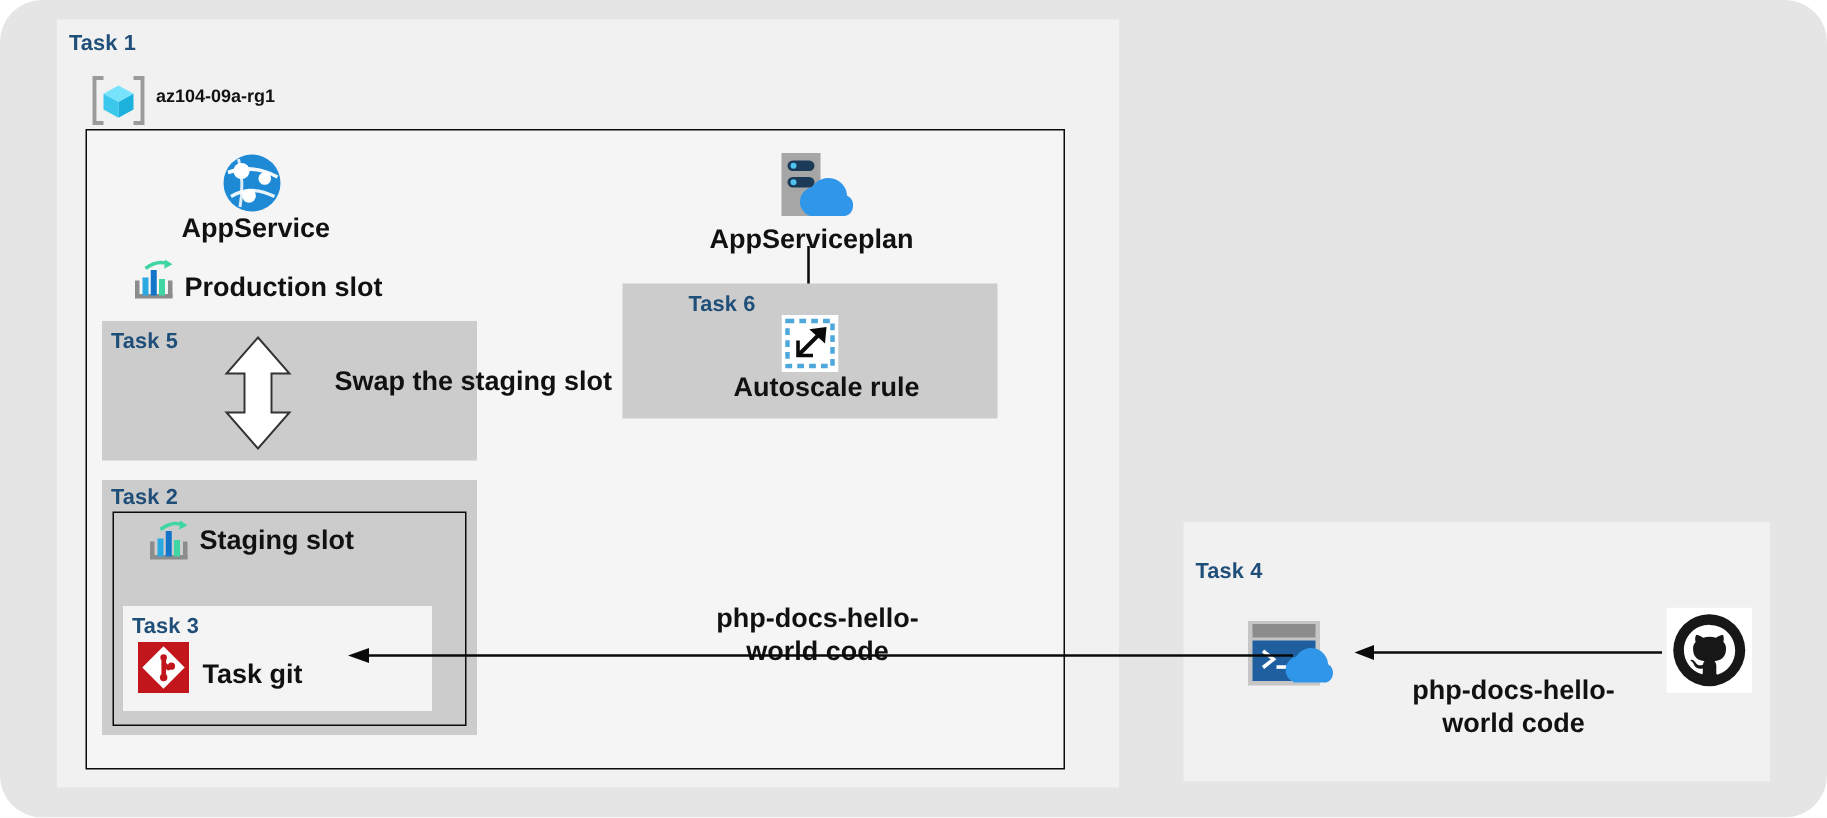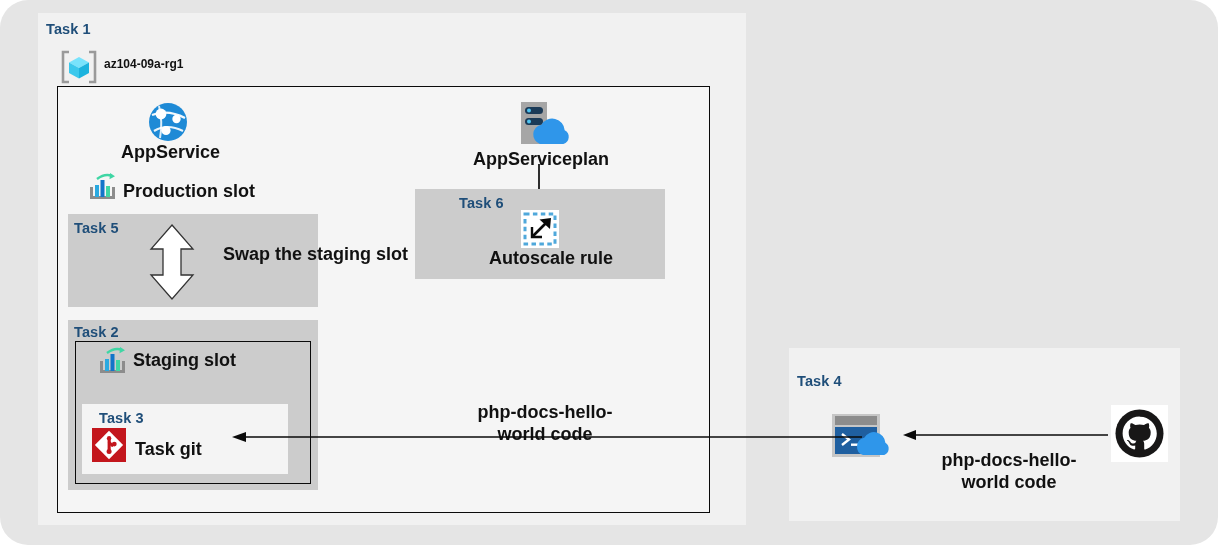--- a/index.html
+++ b/index.html
@@ -94,21 +94,21 @@
   }
   #stagingslot-icon { position: absolute; left: 98px; top: 347px; width: 30px; height: 28px; }
   #stagingslot-label { left: 133px; top: 350px; }
 
   
   #task3-box {
     left: 82px; top: 404px;
     width: 206px; height: 70px;
     background: #F4F4F4;
   }
-  #task3-label { left: 88px; top: 410px; margin-left: 11px; }
+  #task3-label { left: 88px; top: 410px; }
   #git-icon { position: absolute; left: 92px; top: 428px; width: 34px; height: 34px; }
   #git-label { left: 135px; top: 439px; }
 
   
   #asplan-icon { position: absolute; left: 512px; top: 100px; width: 60px; height: 48px; }
   #asplan-label { left: 473px; top: 149px; }
 
   
   #task6-box {
     left: 415px; top: 189px;

